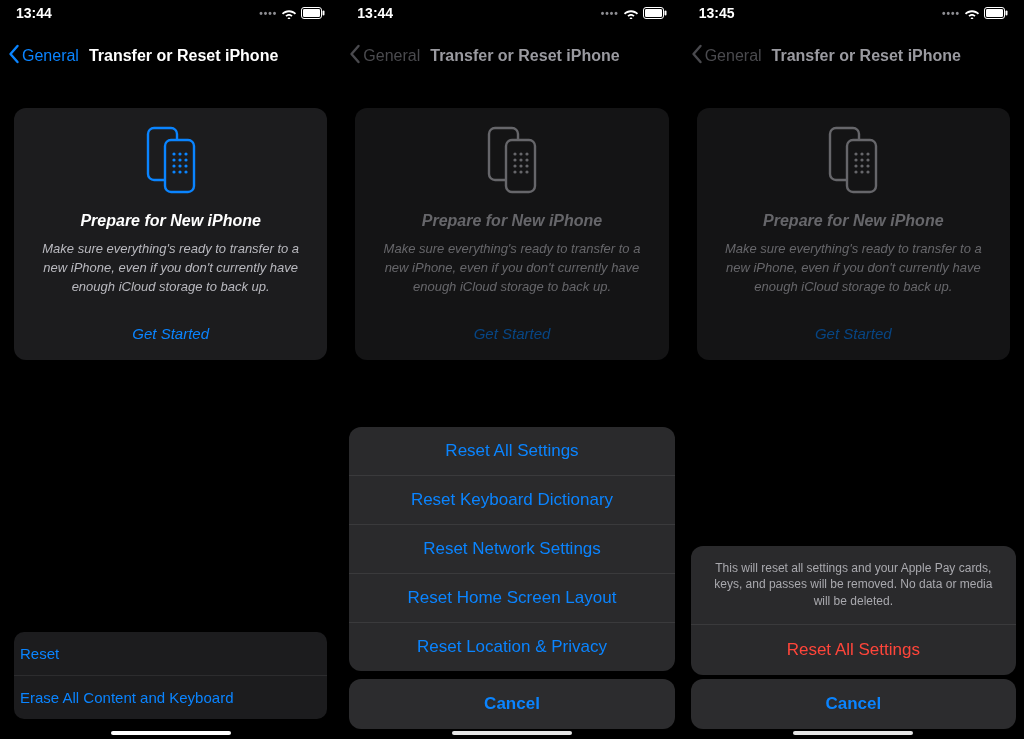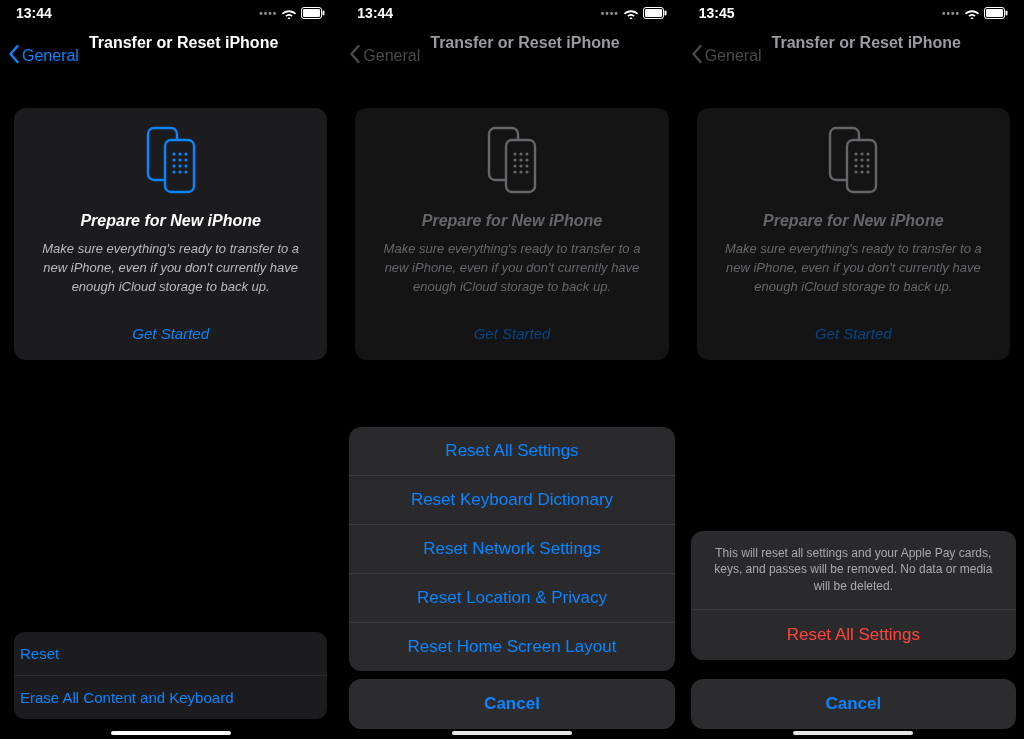--- a/index.html
+++ b/index.html
@@ -8,21 +8,21 @@
   .phone { position: relative; width: 341.33px; height: 739px; background: #000; overflow: hidden; }
   .phone + .phone { border-left: 0px solid #000; }
 
   
   .status { height: 20px; display: flex; align-items: center; justify-content: space-between; padding: 6px 16px 0 16px; color: #fff; font-size: 14px; font-weight: 600; }
   .status .right { display: flex; align-items: center; gap: 4px; }
   .dots { letter-spacing: 1px; color: #8e8e93; font-size: 10px; }
   .wifi-icon svg, .battery-icon svg { display: block; }
 
   
-  .nav { display: flex; height: 44px; padding: 0 8px; margin-top: 14px; }
+  .nav { display: flex; align-items: center; height: 44px; padding: 0 8px; margin-top: 14px; }
   .nav .back { display: flex; align-items: center; color: #0a84ff; font-size: 16px; }
   .nav .back.dim { color: #4a4a4e; }
   .nav .chevron { margin-right: 2px; }
   .nav .title { color: #fff; font-size: 16px; font-weight: 600; margin-left: 10px; }
   .nav .title.dim { color: #9a9aa0; }
 
   
   .card { margin: 30px 14px 0 14px; background: #1c1c1e; border-radius: 12px; padding: 18px 16px 14px 16px; text-align: center; font-style: italic; }
   .card.dim { opacity: 0.72; }
   .card .iconrow { display: flex; justify-content: center; margin-bottom: 14px; }
@@ -42,21 +42,21 @@
 
   
   .sheet { position: absolute; left: 8px; right: 8px; bottom: 10px; }
   .sheet .group { background: #2a2a2c; border-radius: 12px; overflow: hidden; margin-bottom: 8px; }
   .sheet .opt { color: #0a84ff; font-size: 17px; text-align: center; padding: 14px 8px; border-top: 0.5px solid #3a3a3c; }
   .sheet .opt:first-child { border-top: none; }
   .sheet .cancel { background: #2c2c2e; border-radius: 12px; color: #0a84ff; font-size: 17px; font-weight: 600; text-align: center; padding: 15px 8px; }
 
   
   .confirm { position: absolute; left: 8px; right: 8px; bottom: 10px; }
-  .confirm .group { background: #2a2a2c; border-radius: 12px; overflow: hidden; margin-bottom: 19px; }
+  .confirm .group { background: #2a2a2c; border-radius: 12px; overflow: hidden; margin-bottom: 4px; }
   .confirm .msg { color: #a9a9ae; font-size: 12px; text-align: center; padding: 14px 18px; line-height: 1.4; }
   .confirm .destructive { color: #ff453a; font-size: 17px; text-align: center; padding: 15px 8px; border-top: 0.5px solid #3a3a3c; }
   .confirm .cancel { background: #2c2c2e; border-radius: 12px; color: #0a84ff; font-size: 17px; font-weight: 600; text-align: center; padding: 15px 8px; }
 
   
   .homebar { position: absolute; bottom: 4px; left: 50%; transform: translateX(-50%); width: 120px; height: 4px; border-radius: 3px; background: #fff; }
 
   .dimlayer .homebar { opacity: 0.9; }
 </style>
 </head>
@@ -187,22 +187,22 @@
       <h2>Prepare for New iPhone</h2>
       <p>Make sure everything's ready to transfer to a new iPhone, even if you don't currently have enough iCloud storage to back up.</p>
       <div class="cta">Get Started</div>
     </div>
 
     <div class="sheet">
       <div class="group">
         <div class="opt">Reset All Settings</div>
         <div class="opt">Reset Keyboard Dictionary</div>
         <div class="opt">Reset Network Settings</div>
+        <div class="opt">Reset Home Screen Layout</div>
         <div class="opt">Reset Location &amp; Privacy</div>
-        <div class="opt">Reset Home Screen Layout</div>
       </div>
       <div class="cancel">Cancel</div>
     </div>
     <div class="homebar"></div>
   </div>
 
   <div class="phone dimlayer">
     <div class="status">
       <span>13:45</span>
       <span class="right">

